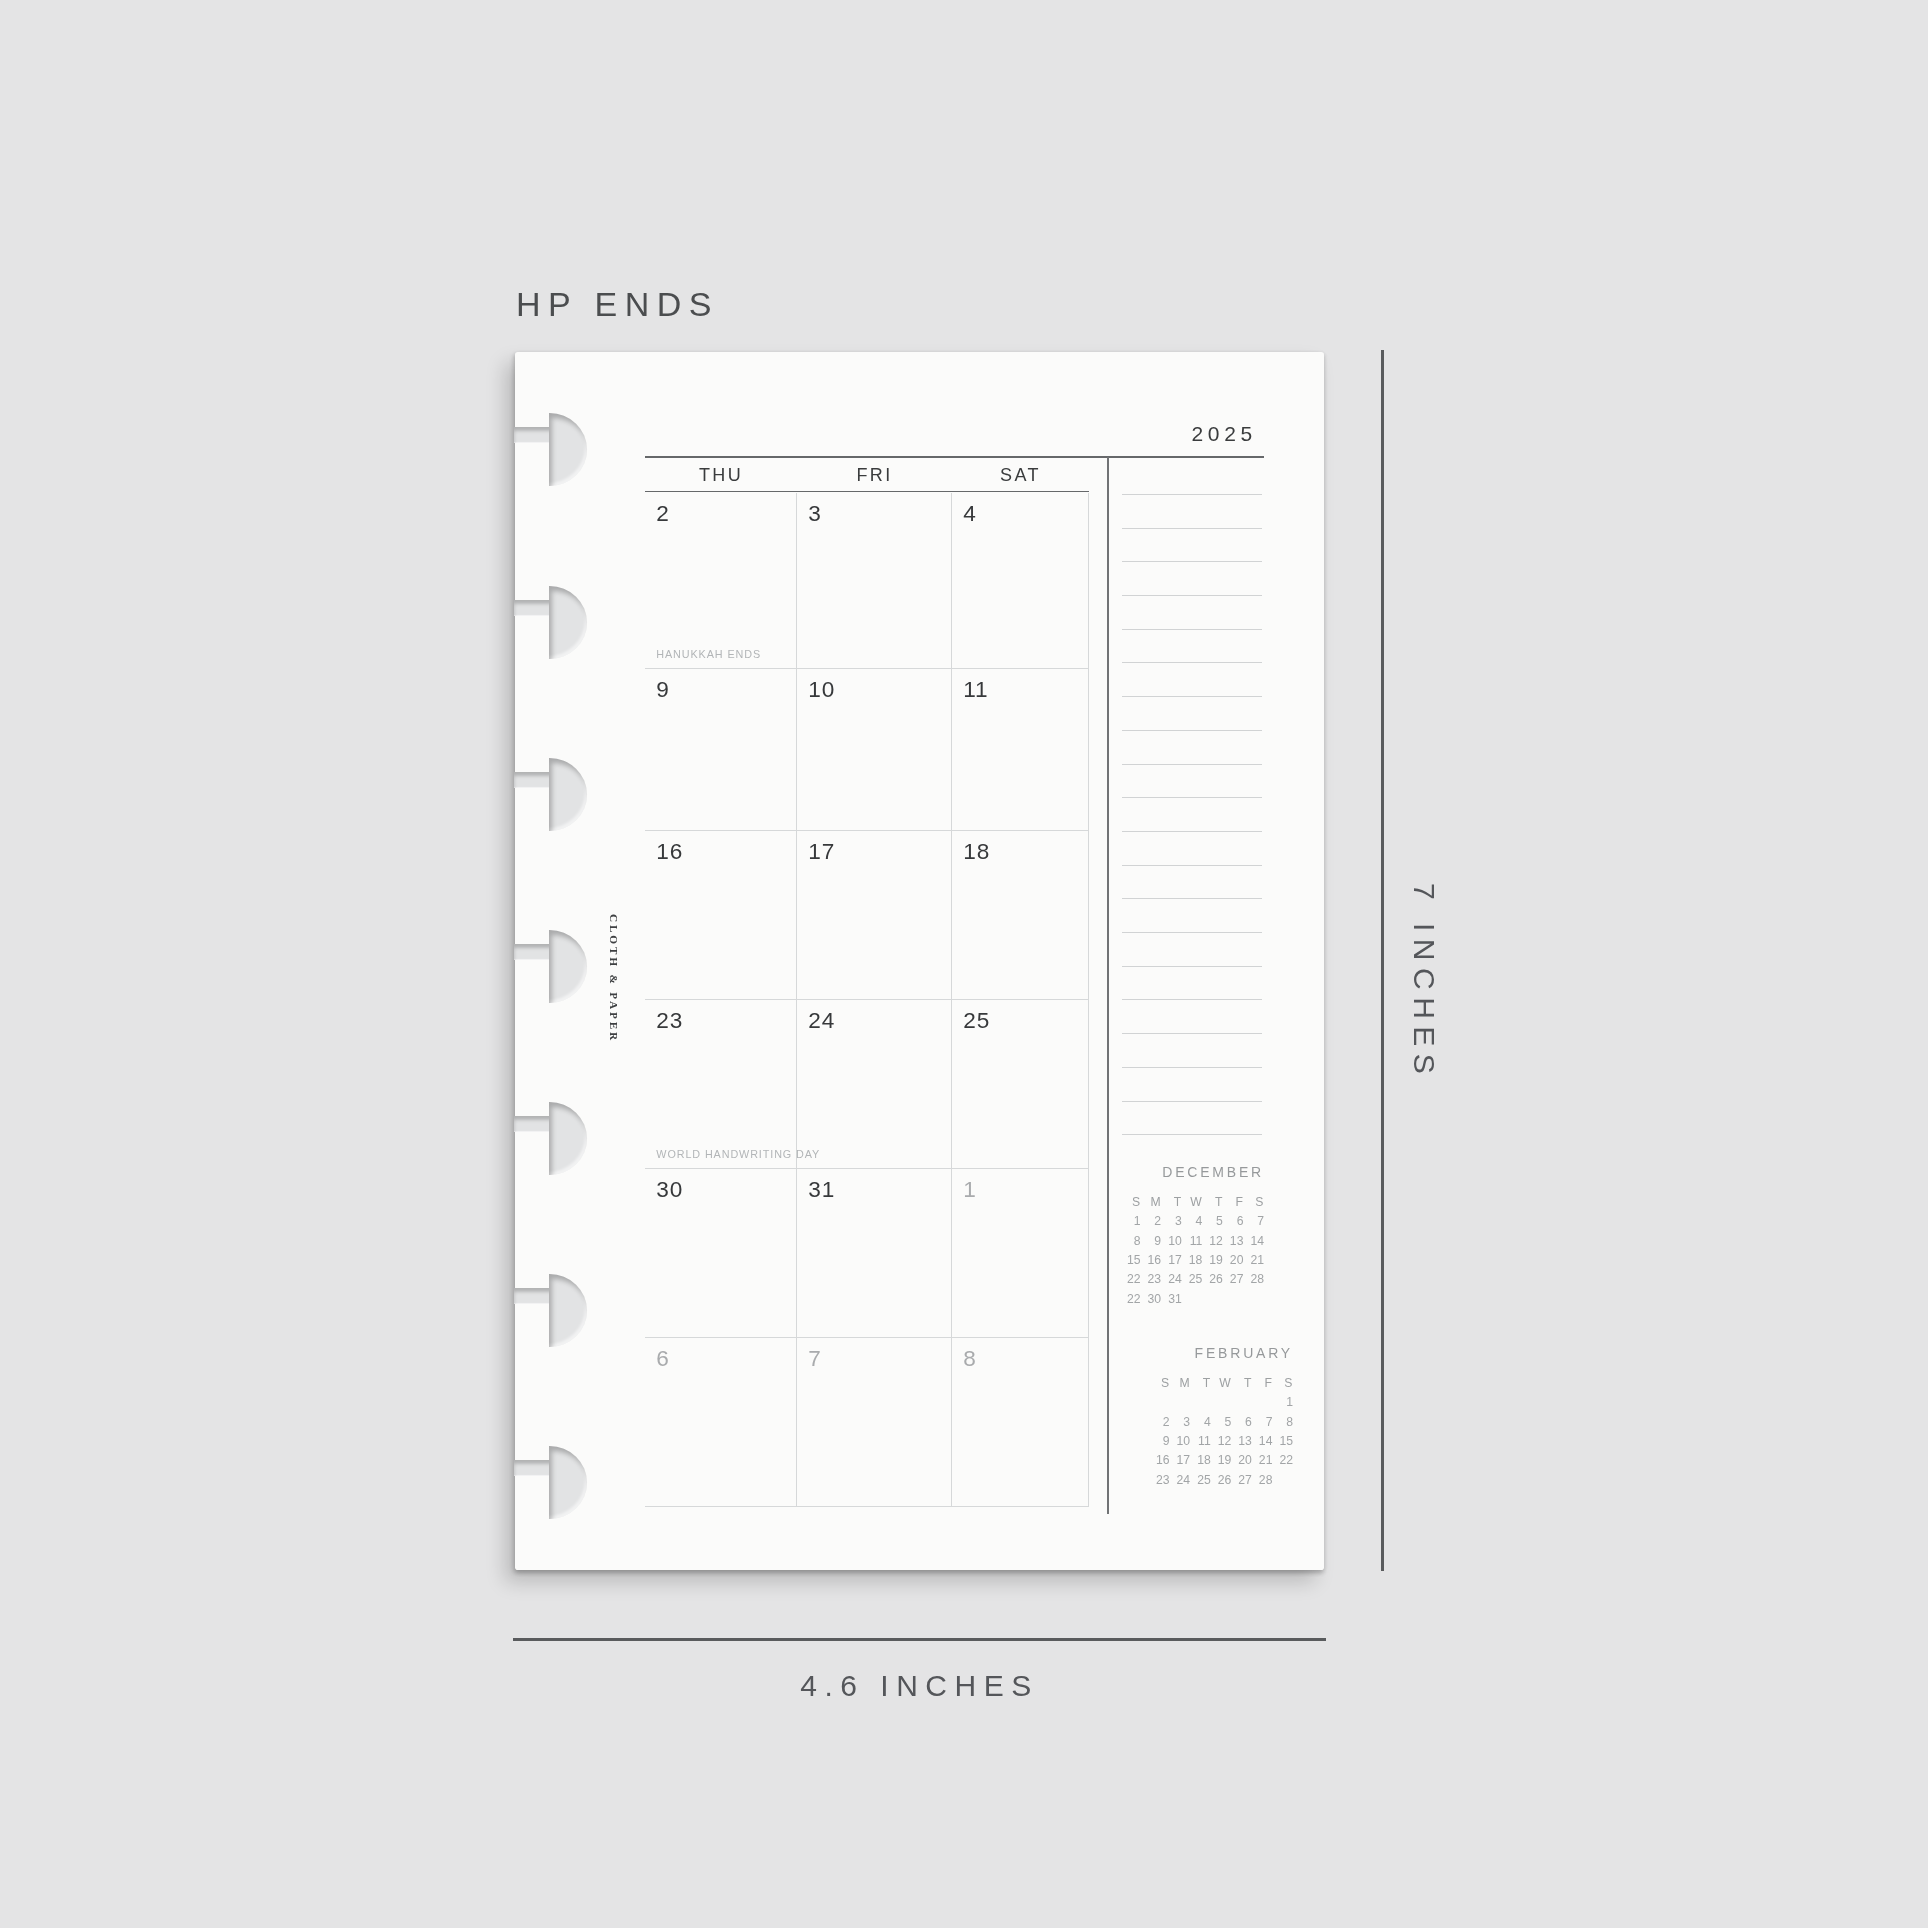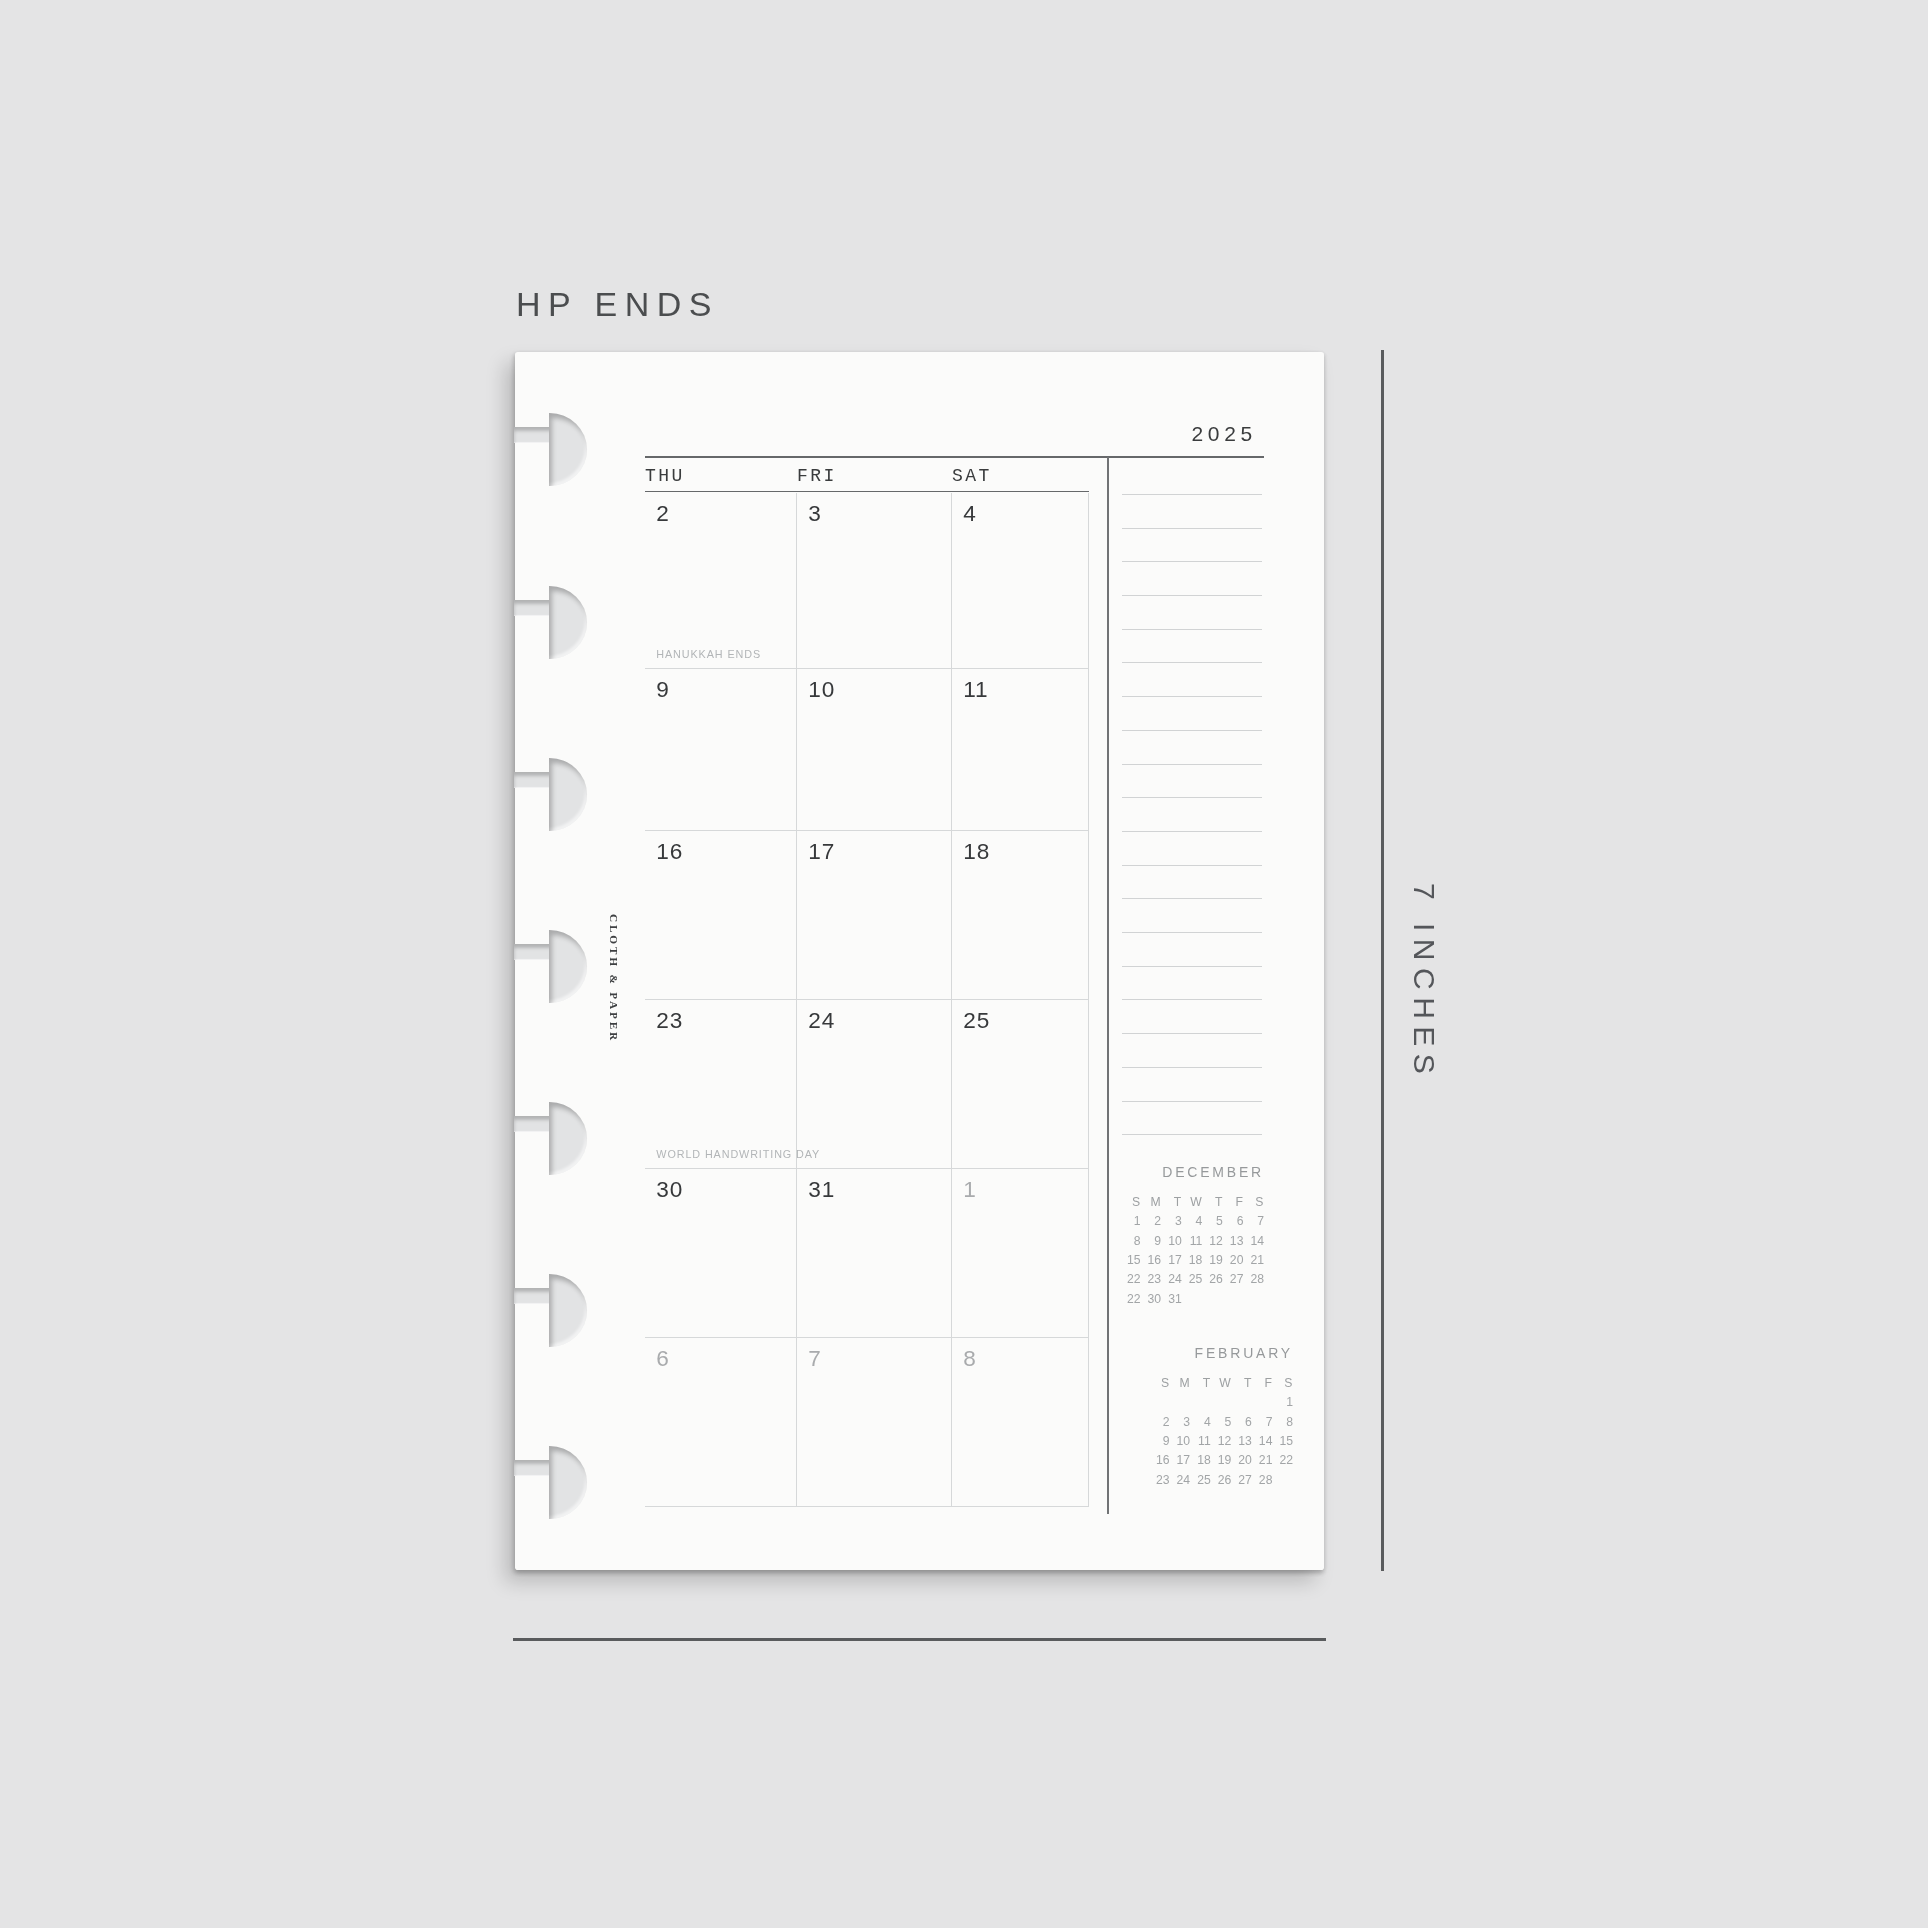--- a/index.html
+++ b/index.html
@@ -73,22 +73,22 @@
   
   .topline{position:absolute;left:130px;top:104px;width:619px;height:1.9px;background:#66686a;}
   .side-divider{position:absolute;left:592px;top:105px;width:1.9px;height:1057px;background:#717375;}
 
   
   .cal-head{
     position:absolute;left:130px;top:105px;width:444px;height:34px;
     display:flex;border-bottom:1.9px solid #66686a;
   }
   .cal-head span{
-    display:block;text-align:left;align-self:center;
-    font-size:18px;letter-spacing:2.4px;color:#3a3c3d;padding-top:3.8px;font-family:Liberation Mono, monospace;
+    display:block;text-align:center;align-self:center;
+    font-size:18px;letter-spacing:2.4px;color:#3a3c3d;padding-top:3.8px;
   }
   .cal-head .c1{width:152px;}.cal-head .c2{width:155px;}.cal-head .c3{width:137px;}
 
   
   .cal-grid{
     position:absolute;left:130px;top:141px;width:444px;
     display:grid;
     grid-template-columns:152px 155px 137px;
     grid-template-rows:176px 162px 169px 169px 169px 169px;
   }
@@ -353,15 +353,16 @@
           <div class="mc-day">28</div>
           <div class="mc-day"></div>
         </div>
     </div>
 
   </div>
 
   <div class="vline"></div>
   <div class="height-label">7 INCHES</div>
   <div class="hline"></div>
+  <div class="width-label">4.6 INCHES</div>
 
 </div>
 
 
 </body></html>

